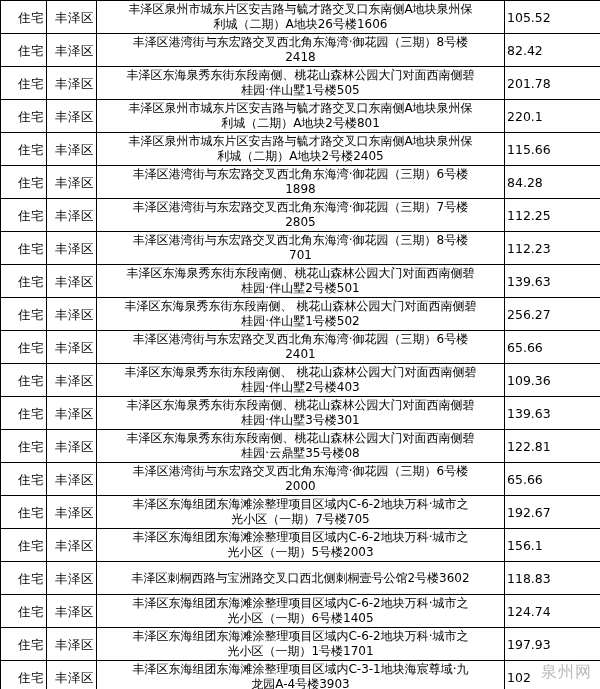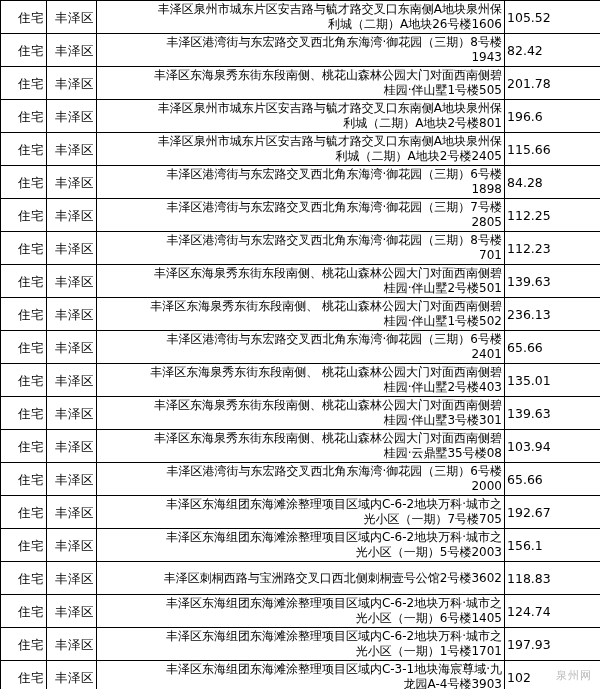--- a/index.html
+++ b/index.html
@@ -34,39 +34,39 @@
     height: 33px;
     box-sizing: border-box;
   }
   td.type, td.district {
     text-align: right;
     white-space: nowrap;
     font-size: 12.5px;
     letter-spacing: 0.5px;
   }
   td.address {
-    text-align: right;
+    text-align: center;
     font-size: 12px;
     letter-spacing: 0px;
     word-break: break-all;
   }
   td.area {
     text-align: left;
     padding-right: 10px;
     font-size: 12.5px;
     white-space: nowrap;
   }
   .addr-line {
     display: block;
   }
   .watermark {
     position: absolute;
     right: 8px;
     bottom: 6px;
-    font-size: 11px;
+    font-size: 16px;
     color: #b9b9b9;
     letter-spacing: 1px;
     pointer-events: none;
   }
 </style>
 </head>
 <body>
 
 <table class="sheet">
   <colgroup>
@@ -83,41 +83,41 @@
           <span class="addr-line">丰泽区泉州市城东片区安吉路与毓才路交叉口东南侧A地块泉州保</span>
           <span class="addr-line">利城（二期）A地块26号楼1606</span>
         </td>
         <td class="area">105.52</td>
       </tr>
       <tr>
         <td class="type">住宅</td>
         <td class="district">丰泽区</td>
         <td class="address">
           <span class="addr-line">丰泽区港湾街与东宏路交叉西北角东海湾·御花园（三期）8号楼</span>
-          <span class="addr-line">1943</span>
+          <span class="addr-line">2418</span>
         </td>
         <td class="area">82.42</td>
       </tr>
       <tr>
         <td class="type">住宅</td>
         <td class="district">丰泽区</td>
         <td class="address">
           <span class="addr-line">丰泽区东海泉秀东街东段南侧、桃花山森林公园大门对面西南侧碧</span>
           <span class="addr-line">桂园·伴山墅1号楼505</span>
         </td>
         <td class="area">201.78</td>
       </tr>
       <tr>
         <td class="type">住宅</td>
         <td class="district">丰泽区</td>
         <td class="address">
           <span class="addr-line">丰泽区泉州市城东片区安吉路与毓才路交叉口东南侧A地块泉州保</span>
           <span class="addr-line">利城（二期）A地块2号楼801</span>
         </td>
-        <td class="area">196.6</td>
+        <td class="area">220.1</td>
       </tr>
       <tr>
         <td class="type">住宅</td>
         <td class="district">丰泽区</td>
         <td class="address">
           <span class="addr-line">丰泽区泉州市城东片区安吉路与毓才路交叉口东南侧A地块泉州保</span>
           <span class="addr-line">利城（二期）A地块2号楼2405</span>
         </td>
         <td class="area">115.66</td>
       </tr>
@@ -157,57 +157,57 @@
         </td>
         <td class="area">139.63</td>
       </tr>
       <tr>
         <td class="type">住宅</td>
         <td class="district">丰泽区</td>
         <td class="address">
           <span class="addr-line">丰泽区东海泉秀东街东段南侧、 桃花山森林公园大门对面西南侧碧</span>
           <span class="addr-line">桂园·伴山墅1号楼502</span>
         </td>
-        <td class="area">236.13</td>
+        <td class="area">256.27</td>
       </tr>
       <tr>
         <td class="type">住宅</td>
         <td class="district">丰泽区</td>
         <td class="address">
           <span class="addr-line">丰泽区港湾街与东宏路交叉西北角东海湾·御花园（三期）6号楼</span>
           <span class="addr-line">2401</span>
         </td>
         <td class="area">65.66</td>
       </tr>
       <tr>
         <td class="type">住宅</td>
         <td class="district">丰泽区</td>
         <td class="address">
           <span class="addr-line">丰泽区东海泉秀东街东段南侧、 桃花山森林公园大门对面西南侧碧</span>
           <span class="addr-line">桂园·伴山墅2号楼403</span>
         </td>
-        <td class="area">135.01</td>
+        <td class="area">109.36</td>
       </tr>
       <tr>
         <td class="type">住宅</td>
         <td class="district">丰泽区</td>
         <td class="address">
           <span class="addr-line">丰泽区东海泉秀东街东段南侧、桃花山森林公园大门对面西南侧碧</span>
           <span class="addr-line">桂园·伴山墅3号楼301</span>
         </td>
         <td class="area">139.63</td>
       </tr>
       <tr>
         <td class="type">住宅</td>
         <td class="district">丰泽区</td>
         <td class="address">
           <span class="addr-line">丰泽区东海泉秀东街东段南侧、桃花山森林公园大门对面西南侧碧</span>
           <span class="addr-line">桂园·云鼎墅35号楼08</span>
         </td>
-        <td class="area">103.94</td>
+        <td class="area">122.81</td>
       </tr>
       <tr>
         <td class="type">住宅</td>
         <td class="district">丰泽区</td>
         <td class="address">
           <span class="addr-line">丰泽区港湾街与东宏路交叉西北角东海湾·御花园（三期）6号楼</span>
           <span class="addr-line">2000</span>
         </td>
         <td class="area">65.66</td>
       </tr>

